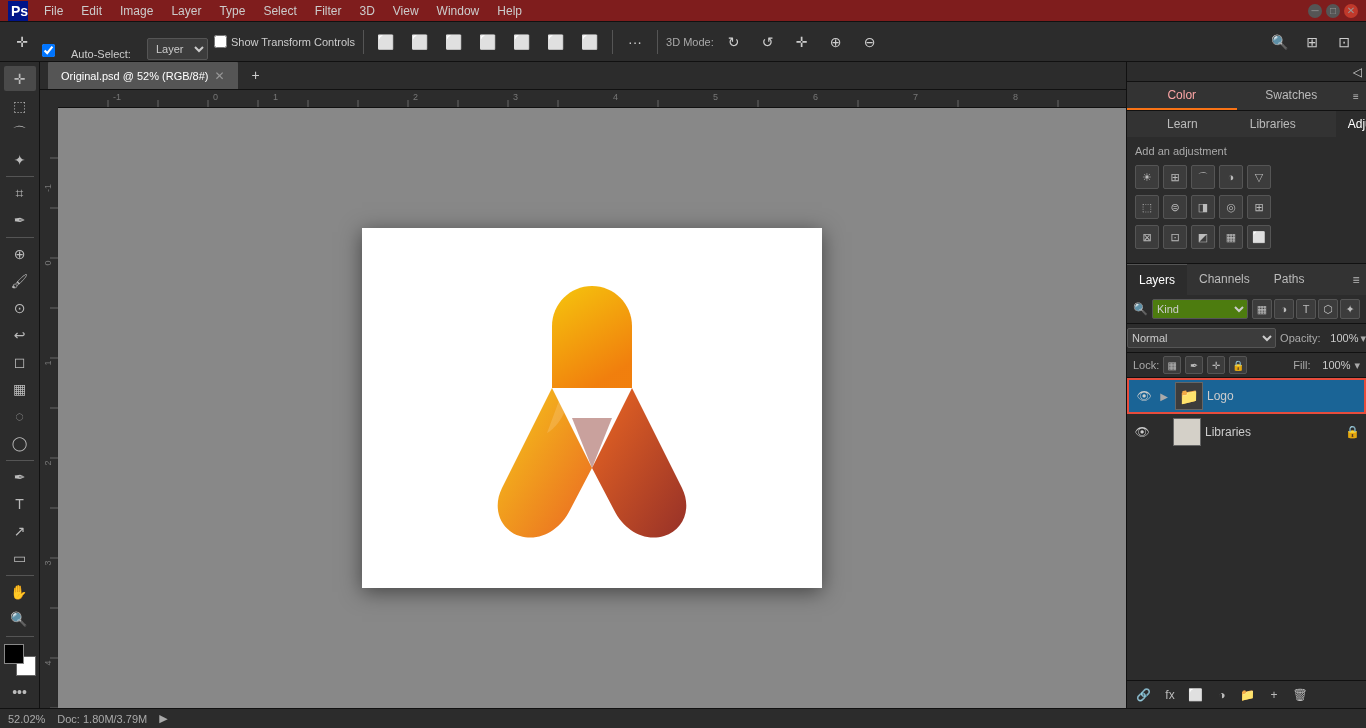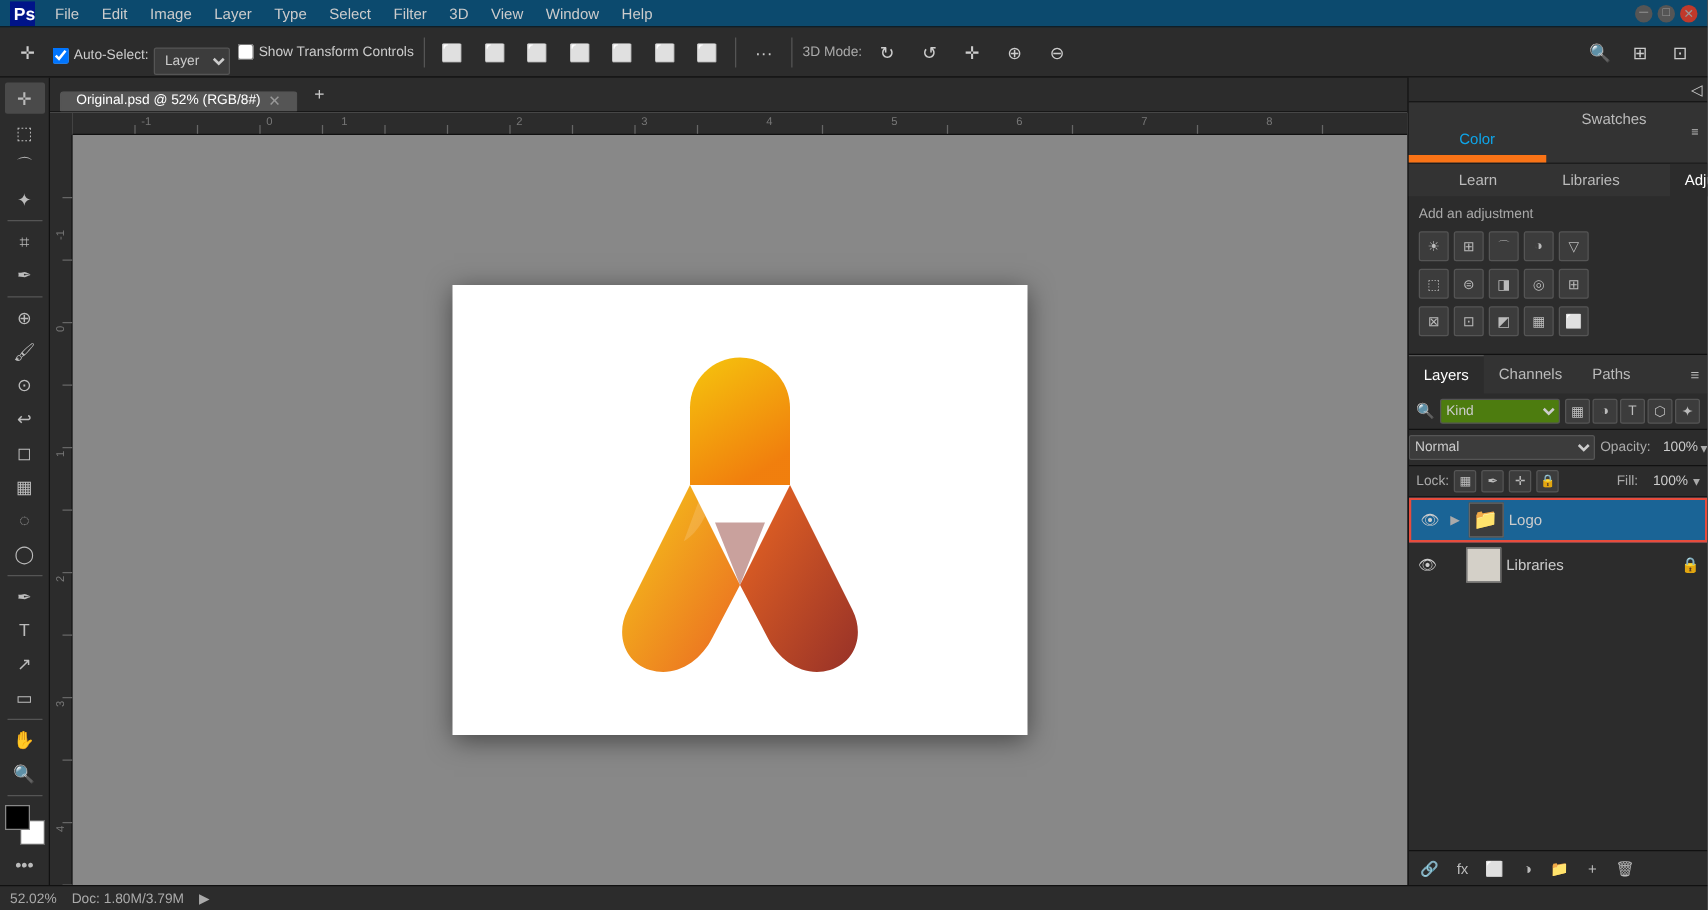--- a/index.html
+++ b/index.html
@@ -1,19 +1,19 @@
 <!DOCTYPE html>
 <html><head>
   <meta charset="utf-8">
   <style>
     * { margin: 0; padding: 0; box-sizing: border-box; }
     body { width: 1366px; height: 728px; overflow: hidden; font-family: Arial, sans-serif; font-size: 12px; background: #1e1e1e; color: #ccc; display: flex; flex-direction: column; }
 
     
-    .menu-bar { height: 22px; background: #0c4a6e; display: flex; align-items: center; padding: 0 8px; gap: 2px; border-bottom: 1px solid #111; }
+    .menu-bar { height: 22px; background: #7f1d1d; display: flex; align-items: center; padding: 0 8px; gap: 2px; border-bottom: 1px solid #111; }
     .menu-bar-logo { width: 20px; height: 20px; margin-right: 6px; }
     .menu-item { padding: 2px 8px; cursor: pointer; color: #ccc; font-size: 12px; }
     .window-controls { margin-left: auto; display: flex; gap: 4px; }
     .win-btn { width: 14px; height: 14px; border-radius: 50%; cursor: pointer; font-size: 10px; display: flex; align-items: center; justify-content: center; background: #555; color: #999; }
 
     
     .toolbar { height: 40px; background: #2c2c2c; display: flex; align-items: center; padding: 0 8px; gap: 6px; border-bottom: 1px solid #111; }
     .toolbar-btn { width: 28px; height: 28px; display: flex; align-items: center; justify-content: center; cursor: pointer; border: none; background: transparent; color: #ccc; font-size: 14px; border-radius: 2px; }
     .toolbar-separator { width: 1px; height: 24px; background: #555; margin: 0 2px; }
     .toolbar-label { font-size: 11px; color: #aaa; }
@@ -30,40 +30,40 @@
     .tool-btn.active { background: #4a4a4a; }
     .tool-separator { width: 28px; height: 1px; background: #555; margin: 2px 0; }
     .fg-bg-colors { display: flex; position: relative; width: 32px; height: 32px; margin: 4px 0; }
     .color-box { width: 20px; height: 20px; border: 1px solid #888; cursor: pointer; }
     .fg-color { background: #000; position: absolute; top: 0; left: 0; }
     .bg-color { background: #fff; border: 1px solid #666; position: absolute; top: 12px; left: 12px; }
 
     
     .canvas-area { flex: 1; display: flex; flex-direction: column; overflow: hidden; }
     .tab-bar { height: 28px; background: #2c2c2c; display: flex; align-items: flex-end; padding-left: 8px; border-bottom: 1px solid #111; }
-    .tab { height: 16px; padding: 0 12px; background: #3c3c3c; border: 1px solid #555; border-bottom: none; cursor: pointer; font-size: 11px; color: #ccc; display: flex; align-items: flex-start; gap: 6px; border-radius: 3px 3px 0 0; }
+    .tab { height: 28px; padding: 0 12px; background: #3c3c3c; border: 1px solid #555; border-bottom: none; cursor: pointer; font-size: 11px; color: #ccc; display: flex; align-items: center; gap: 6px; border-radius: 3px 3px 0 0; }
     .tab.active { background: #555; color: #fff; }
     .tab-close { cursor: pointer; color: #999; font-size: 12px; }
     .canvas-scroll { flex: 1; background: #888; overflow: hidden; position: relative; display: flex; align-items: center; justify-content: center; }
     .ruler-corner { position: absolute; top: 0; left: 0; width: 18px; height: 18px; background: #2c2c2c; z-index: 10; }
     .ruler-h { position: absolute; top: 0; left: 18px; right: 0; height: 18px; background: #2c2c2c; border-bottom: 1px solid #111; display: flex; align-items: center; overflow: hidden; }
     .ruler-v { position: absolute; top: 18px; left: 0; bottom: 0; width: 18px; background: #2c2c2c; border-right: 1px solid #111; }
     .canvas-content { position: absolute; top: 18px; left: 18px; right: 0; bottom: 0; display: flex; align-items: center; justify-content: center; overflow: hidden; }
     .canvas-doc { width: 460px; height: 360px; background: #fff; box-shadow: 0 4px 20px rgba(0,0,0,0.5); display: flex; align-items: center; justify-content: center; }
     .canvas-doc svg { width: 340px; height: 300px; }
 
     
     .right-panel { width: 240px; background: #2c2c2c; display: flex; flex-direction: column; border-left: 1px solid #111; }
     .right-collapse-btn { height: 20px; background: #2c2c2c; display: flex; align-items: center; justify-content: flex-end; padding: 0 4px; border-bottom: 1px solid #111; cursor: pointer; }
 
     
     .color-panel { border-bottom: 1px solid #111; }
     .panel-tabs { display: flex; background: #333; }
     .panel-tab { flex: 1; padding: 6px 4px; text-align: center; cursor: pointer; font-size: 12px; color: #bbb; border-bottom: 2px solid transparent; }
-    .panel-tab.active { color: #0ea5e9; border-bottom: 6px solid #f97316; margin-top: 16px; }
+    .panel-tab.active { color: #fca5a5; border-bottom: 2px solid #f97316; }
     .panel-tab-menu { width: 20px; display: flex; align-items: center; justify-content: center; cursor: pointer; color: #bbb; font-size: 10px; }
     .color-picker-area { padding: 8px; }
     .color-gradient { width: 100%; height: 90px; background: linear-gradient(to right, white, red); position: relative; cursor: crosshair; }
     .color-gradient-overlay { position: absolute; inset: 0; background: linear-gradient(to bottom, transparent, black); }
     .spectrum-bar { flex: 1; height: 16px; background: linear-gradient(to bottom, #ff0000, #ffff00, #00ff00, #00ffff, #0000ff, #ff00ff, #ff0000); cursor: pointer; border-radius: 2px; }
 
     
     .adj-panel { border-bottom: 1px solid #111; }
     .adj-tabs { display: flex; background: #333; }
     .adj-tab { flex: 1; padding: 6px 12px; text-align: center; cursor: pointer; font-size: 12px; color: #bbb; margin-left: 28px; }
@@ -138,21 +138,21 @@
   <span class="menu-item">Help</span>
   <div class="window-controls">
     <div class="win-btn" style="background:#555;">─</div>
     <div class="win-btn" style="background:#555;">□</div>
     <div class="win-btn" style="background:#c0392b;">✕</div>
   </div>
 </div>
 
 <div class="toolbar">
   <div class="toolbar-btn">✛</div>
-  <div style="display:flex;align-items:flex-start;gap:4px;margin-top:14px;">
+  <div style="display:flex;align-items:flex-end;gap:16px;margin-top:14px;">
     <span>
       <input type="checkbox" checked="" style="">
     </span>
     <span style="font-size:11px;color:#ccc;">Auto-Select:</span>
     <select class="toolbar-dropdown">
       <option>Layer</option>
       <option>Group</option>
     </select>
   </div>
   <label class="toolbar-checkbox">

